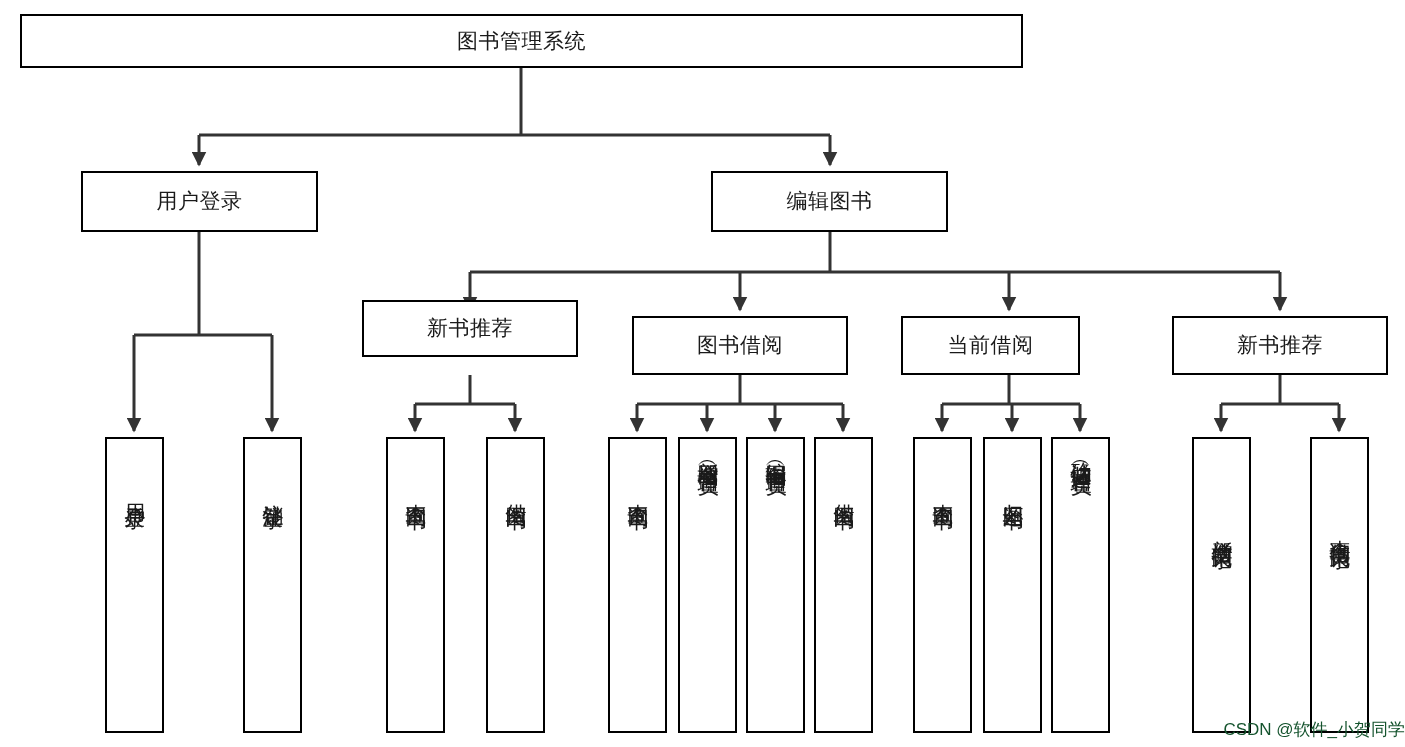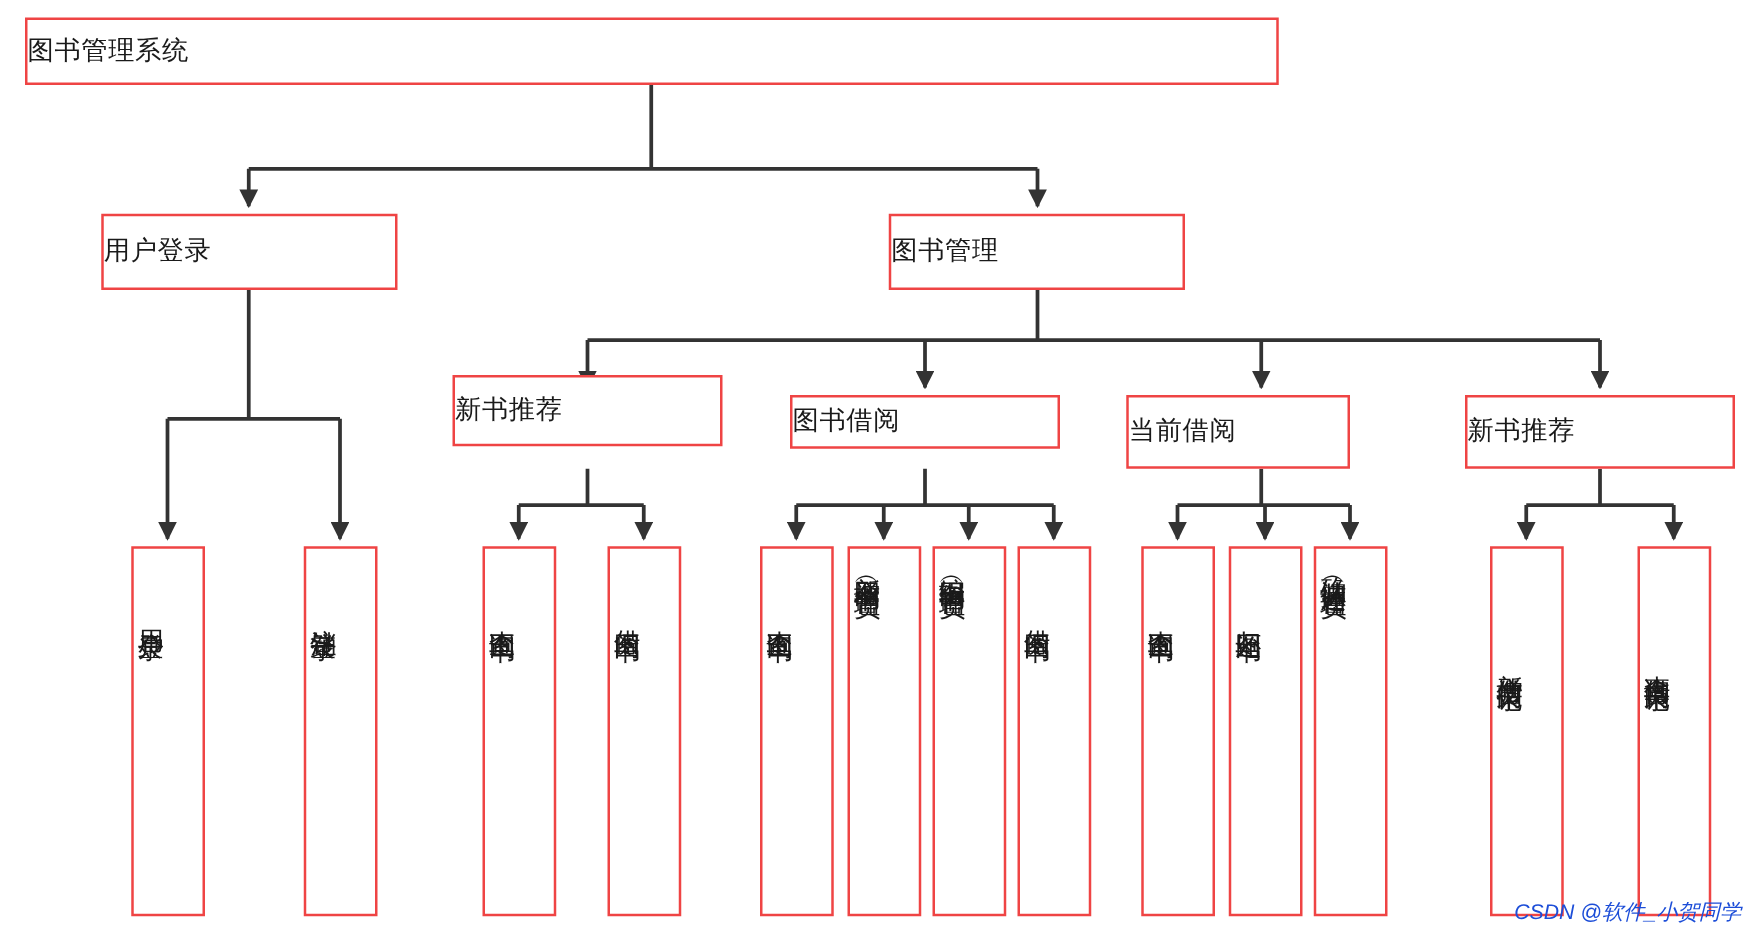--- a/index.html
+++ b/index.html
@@ -22,24 +22,24 @@
     position: absolute;
     left: 0;
     top: 0;
     width: 1405px;
     height: 747px;
   }
   .node {
     position: absolute;
     box-sizing: border-box;
     background: #ffffff;
-    border: 2px solid #ef4444;
+    border: 2px solid #000000;
     display: flex;
     align-items: center;
-    justify-content: flex-start;
+    justify-content: center;
     z-index: 2;
   }
   .node-label {
     color: #1a1a1a;
     line-height: 1.18;
     white-space: nowrap;
     letter-spacing: 0.5px;
   }
   .horiz .node-label {
     font-size: 21px;
@@ -56,27 +56,26 @@
     max-height: 100%;
   }
   .vert.mid .node-label {
     margin-top: 42px;
   }
   .vert.mid2 .node-label {
     margin-top: 78px;
   }
   .watermark {
     position: absolute;
-    right: 12px;
+    right: 0;
     bottom: 6px;
     font-size: 17px;
-    color: #1d4ed8;
+    color: #14532d;
     z-index: 5;
     white-space: nowrap;
-    font-style: italic;
   }
 </style>
 </head>
 <body>
 
 <div id="canvas">
 
   <svg id="edges" viewBox="0 0 1405 747" xmlns="http://www.w3.org/2000/svg">
     <defs>
       <marker id="arrow" viewBox="0 0 10 10" refX="9" refY="5" markerWidth="5" markerHeight="5" orient="auto-start-reverse">
@@ -128,27 +127,27 @@
   </svg>
 
   <div class="node horiz" id="n-root" style="left: 20px; top: 14px; width: 1003px; height: 54px;">
     <span class="node-label">图书管理系统</span>
   </div>
 
   <div class="node horiz" id="n-l2-0" style="left: 81px; top: 171px; width: 237px; height: 61px;">
     <span class="node-label">用户登录</span>
   </div>
   <div class="node horiz" id="n-l2-1" style="left: 711px; top: 171px; width: 237px; height: 61px;">
-    <span class="node-label">图书管理</span>
+    <span class="node-label">编辑图书</span>
   </div>
 
   <div class="node horiz" id="n-l3-0" style="left: 362px; top: 300px; width: 216px; height: 57px;">
     <span class="node-label">新书推荐</span>
   </div>
-  <div class="node horiz" id="n-l3-1" style="left: 632px; top: 316px; width: 216px; height: 43px;">
+  <div class="node horiz" id="n-l3-1" style="left: 632px; top: 316px; width: 216px; height: 59px;">
     <span class="node-label">图书借阅</span>
   </div>
   <div class="node horiz" id="n-l3-2" style="left: 901px; top: 316px; width: 179px; height: 59px;">
     <span class="node-label">当前借阅</span>
   </div>
   <div class="node horiz" id="n-l3-3" style="left: 1172px; top: 316px; width: 216px; height: 59px;">
     <span class="node-label">新书推荐</span>
   </div>
 
   <div class="node vert mid" id="n-leaf-0" style="left: 105px; top: 437px; width: 59px; height: 296px;">

